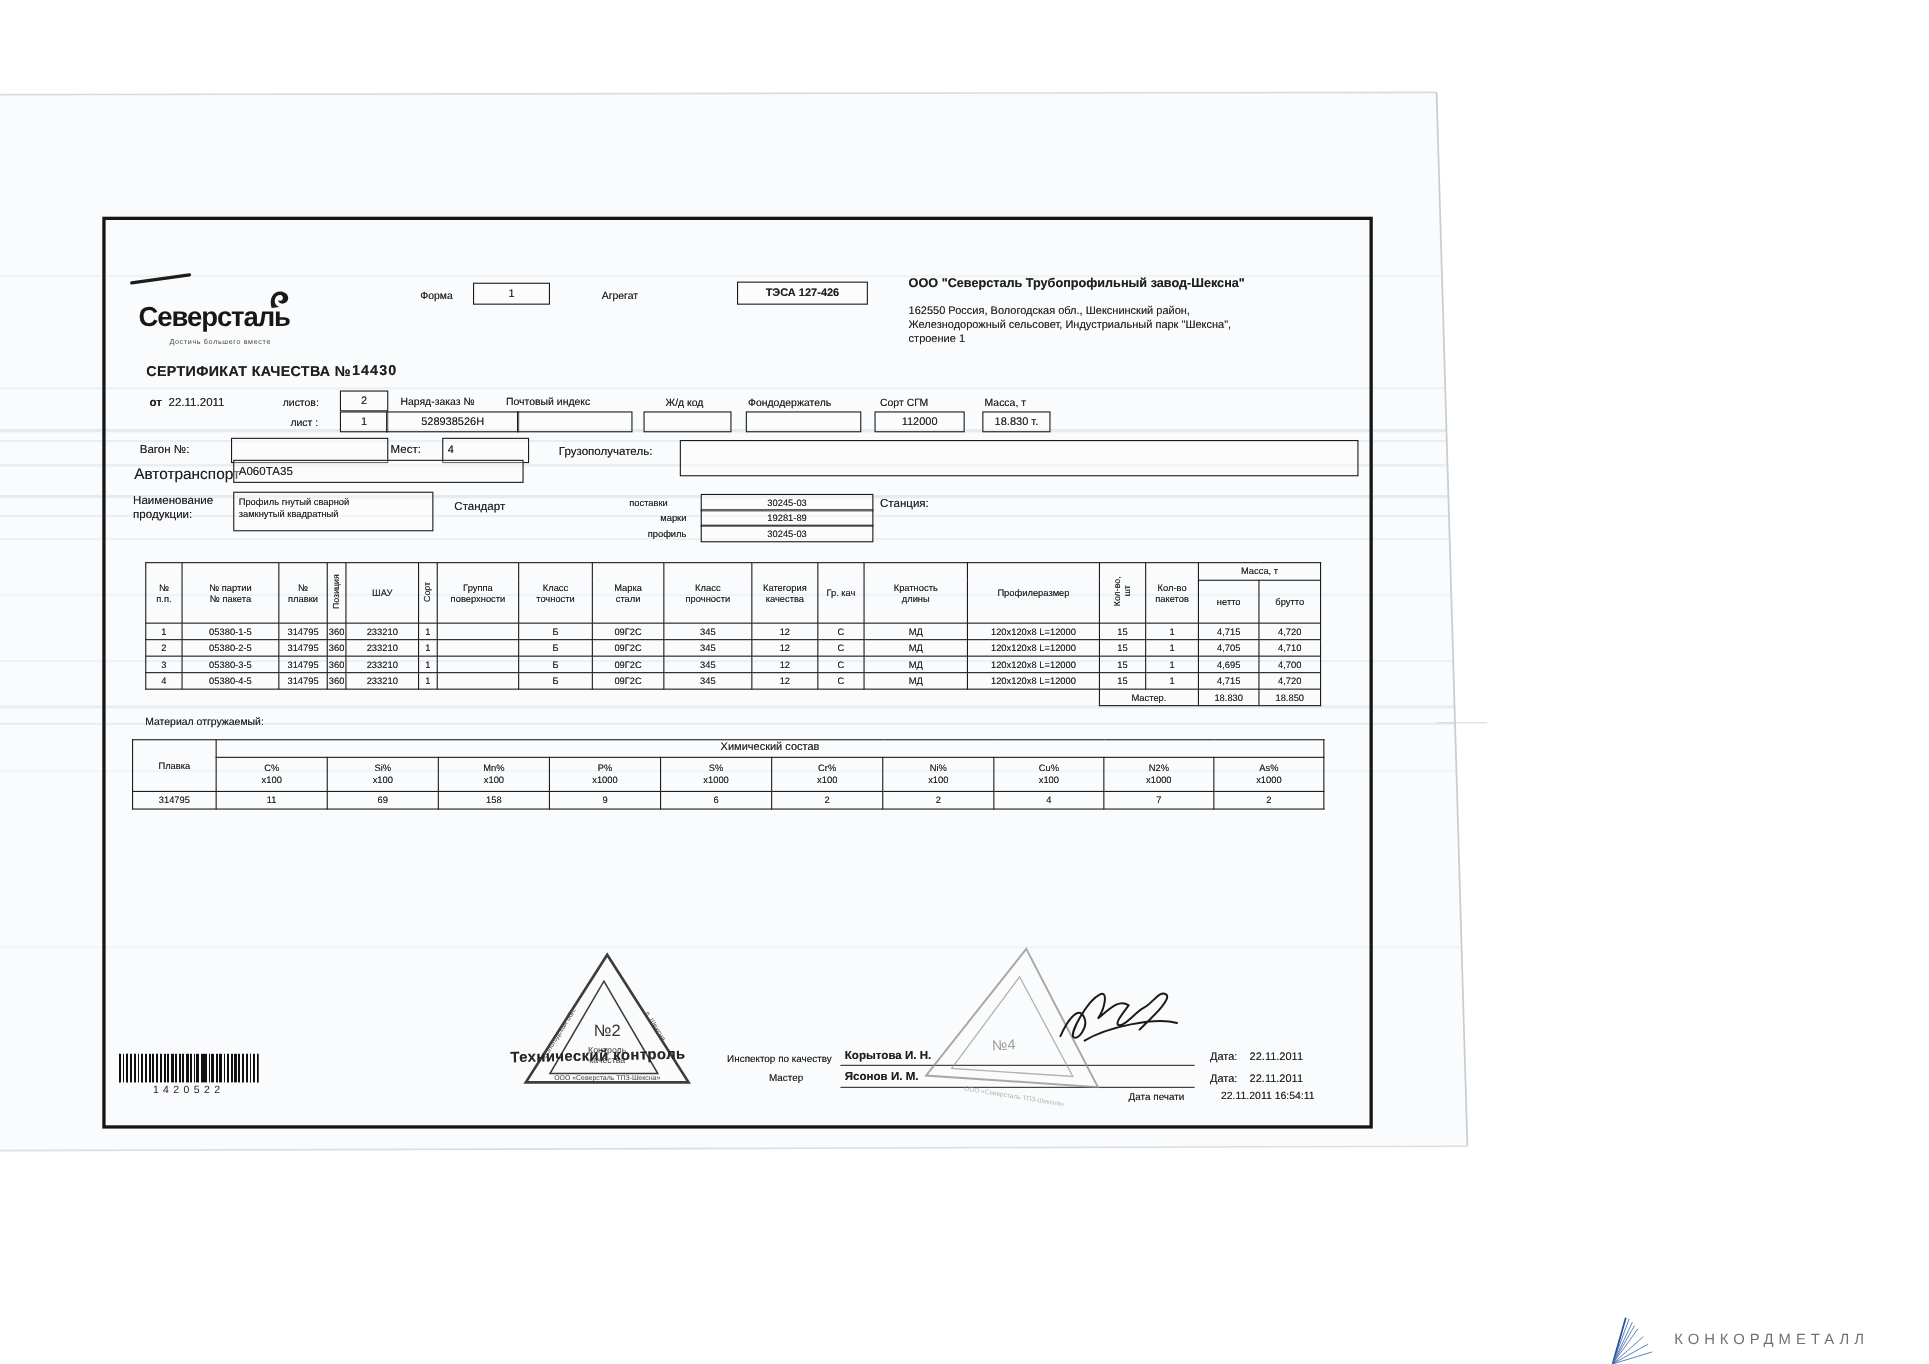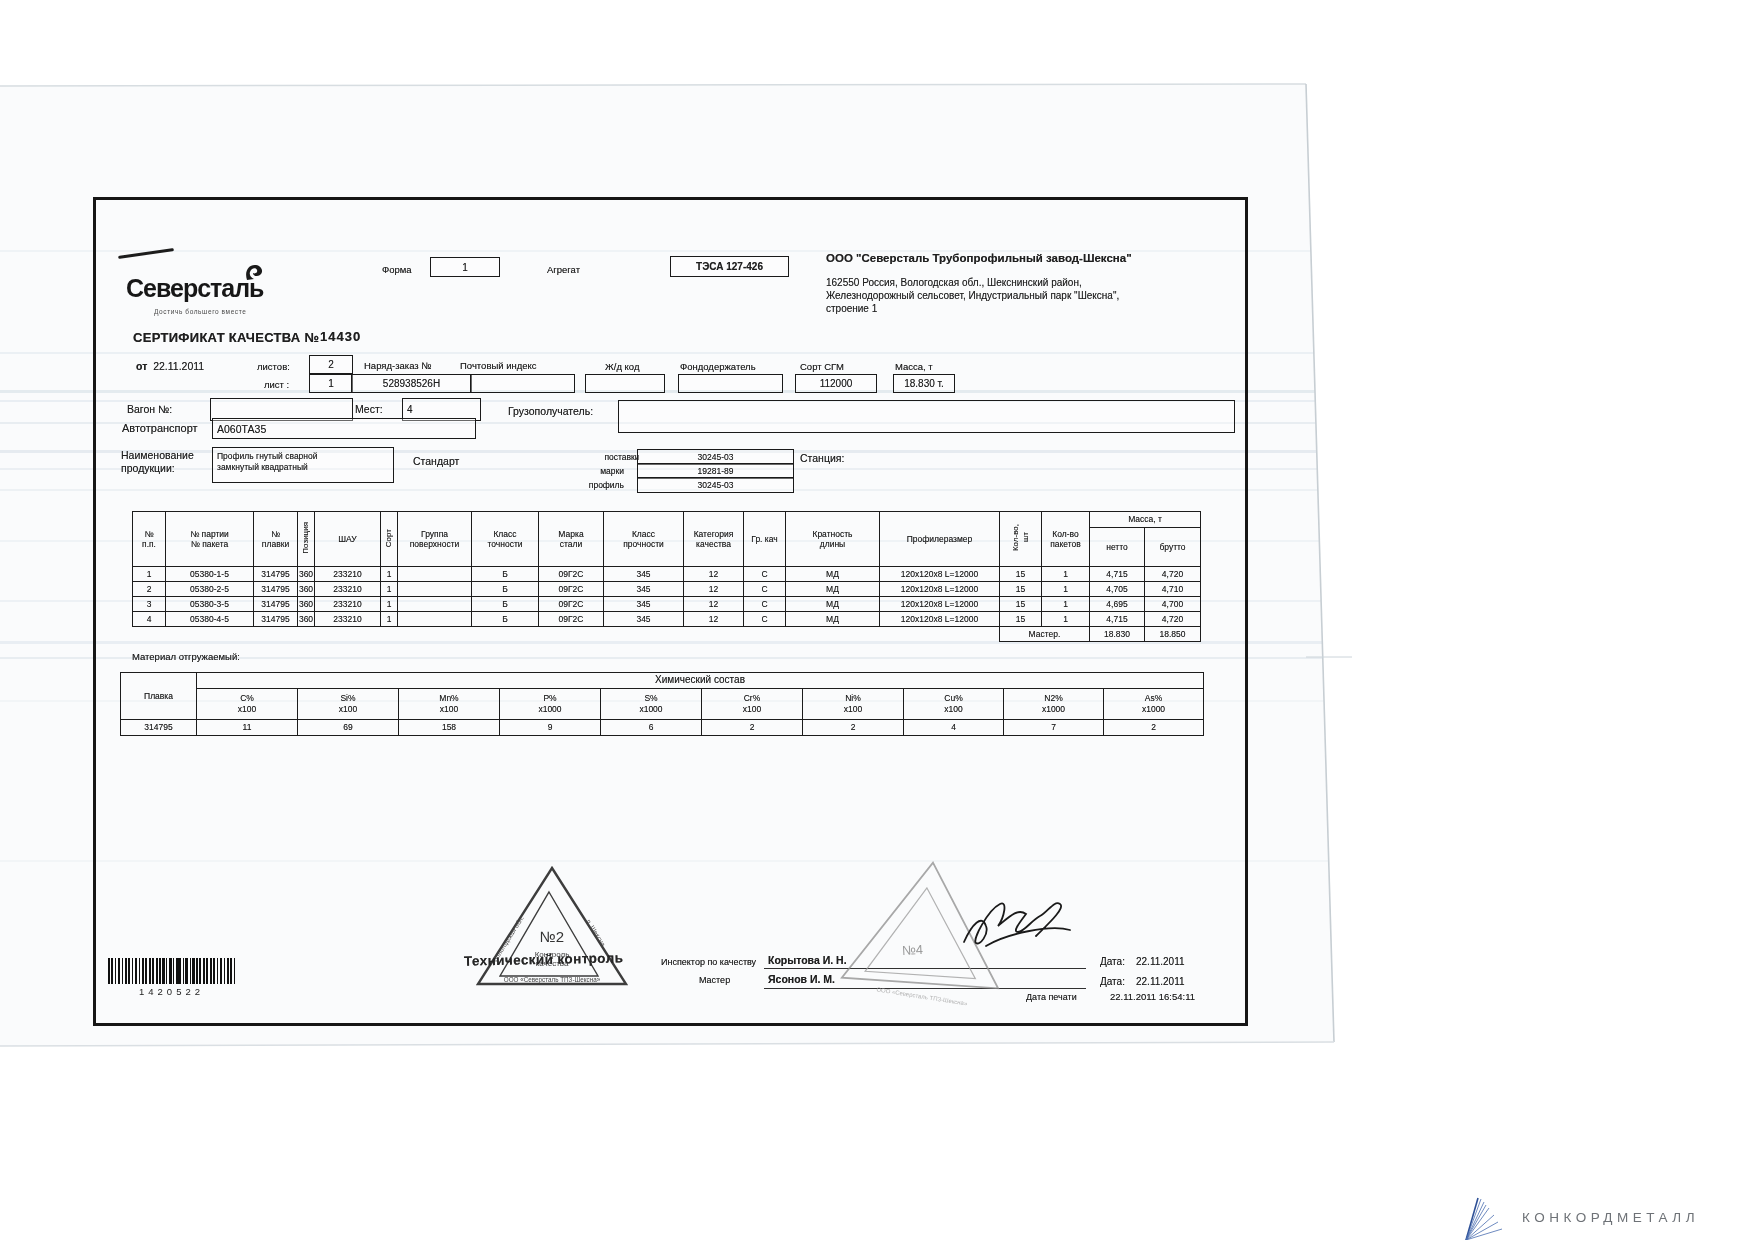--- a/index.html
+++ b/index.html
@@ -7,21 +7,21 @@
        font-family:"Liberation Sans",sans-serif;color:#1f1f1f;}
   .canvas{position:absolute;left:0;top:0;width:1754px;height:1240px;background:#fff;}
   .sheet{position:absolute;left:0;top:0;width:1754px;height:1240px;background:#fafbfc;
          clip-path:polygon(0px 86px,1306px 84px,1334px 1042px,0px 1046px);}
   .edgeline{position:absolute;left:0;top:0;pointer-events:none;}
   .streak{position:absolute;left:0;width:1340px;background:rgb(152,176,196);}
   .frame{position:absolute;left:93px;top:197px;width:1149px;height:823px;border:3px solid #161616;background:transparent;}
   .a{position:absolute;}
   .lbl{font-size:9.5px;white-space:pre-line;text-shadow:0 0 .4px rgba(10,10,10,.55);line-height:1.2;}
   .l10{font-size:10.5px;}
-  .l11{font-size:11px;}
+  .l11{font-size:14px;}
   .sm{font-size:8.5px;}
   .bold{font-weight:700;}
   .bx{position:absolute;border:1.6px solid #1a1a1a;display:flex;align-items:center;justify-content:center;
       font-size:10px;text-shadow:0 0 .4px rgba(10,10,10,.5);background:rgba(255,255,255,.35);}
   .bx.left{justify-content:flex-start;padding-left:4px;}
   .bx.twoline{flex-direction:column;align-items:flex-start;justify-content:center;padding-left:4px;
       font-size:8.5px;line-height:1.25;white-space:pre-line;text-align:left;display:block;padding-top:3px;}
   .logo-text{font-size:25px;font-weight:700;letter-spacing:-1px;color:#171717;}
   .tagline{font-size:6.5px;color:#4a4a4a;letter-spacing:.6px;}
   .company{font-size:11.5px;font-weight:700;width:420px;text-shadow:0 0 .4px rgba(0,0,0,.5);}
@@ -127,21 +127,21 @@
 
       <div class="a lbl l11" style="left:26px;top:222px;">Автотранспорт</div>
       <div class="bx left" style="left:116px;top:218px;width:258px;height:19px;font-size:10.5px;">А060ТА35</div>
 
       <div class="a lbl l10" style="left:25px;top:249px;">Наименование
 продукции:</div>
       <div class="bx twoline" style="left:116px;top:247px;width:176px;height:31px;">Профиль гнутый сварной
 замкнутый квадратный</div>
       <div class="a lbl l10" style="left:317px;top:255px;">Стандарт</div>
 
-      <div class="a lbl sm" style="left:500px;top:252px;width:52px;text-align:center;">поставки</div>
+      <div class="a lbl sm" style="left:476px;top:252px;width:52px;text-align:left;">поставки</div>
       <div class="a lbl sm" style="left:476px;top:266px;width:52px;text-align:right;">марки</div>
       <div class="a lbl sm" style="left:476px;top:280px;width:52px;text-align:right;">профиль</div>
       <div class="bx" style="left:541px;top:249px;width:155px;height:14px;font-size:8.5px;">30245-03</div>
       <div class="bx" style="left:541px;top:263px;width:155px;height:14px;font-size:8.5px;">19281-89</div>
       <div class="bx" style="left:541px;top:277px;width:155px;height:14px;font-size:8.5px;">30245-03</div>
 
       <div class="a lbl l10" style="left:704px;top:252px;">Станция:</div>
 
       <table class="mt">
         <colgroup>

